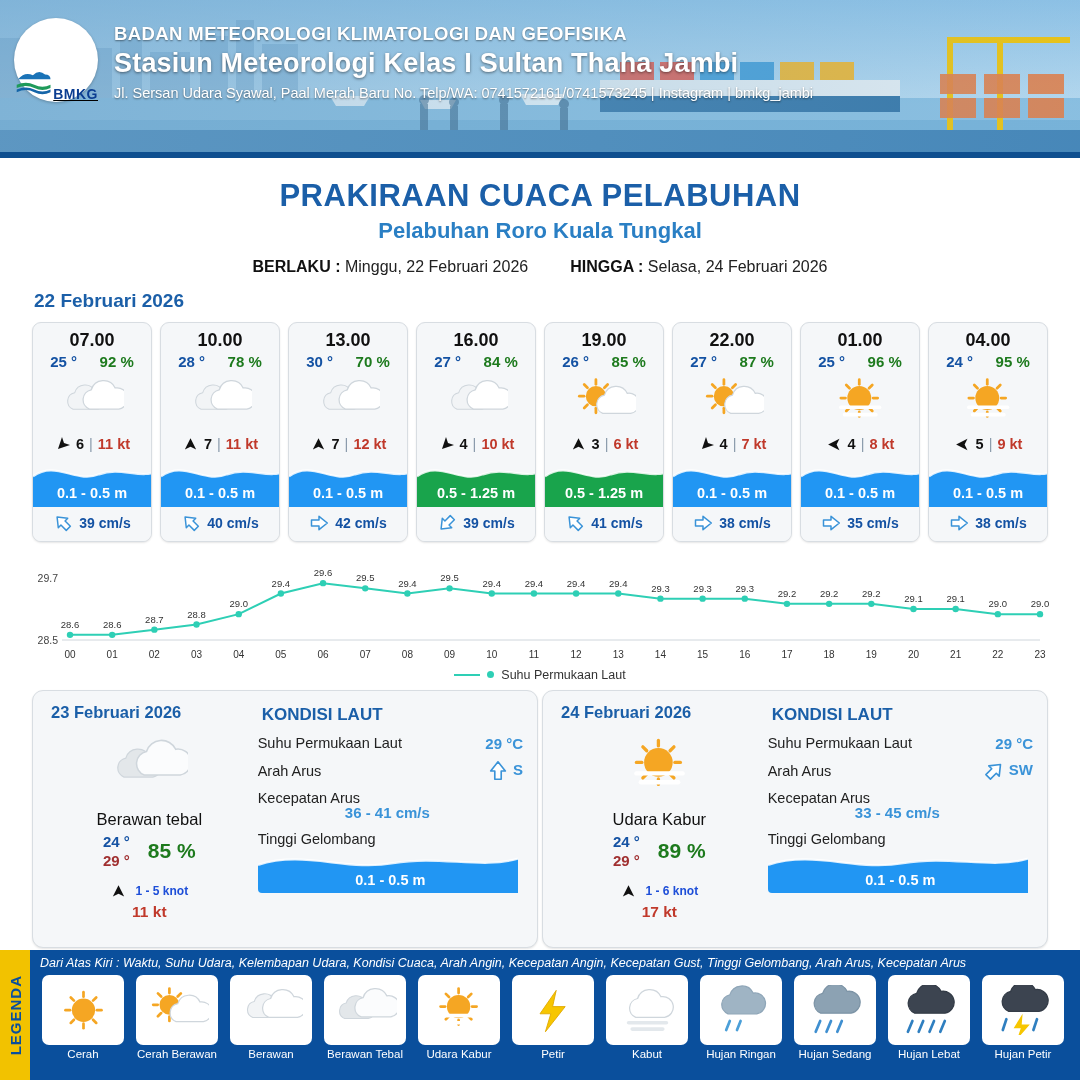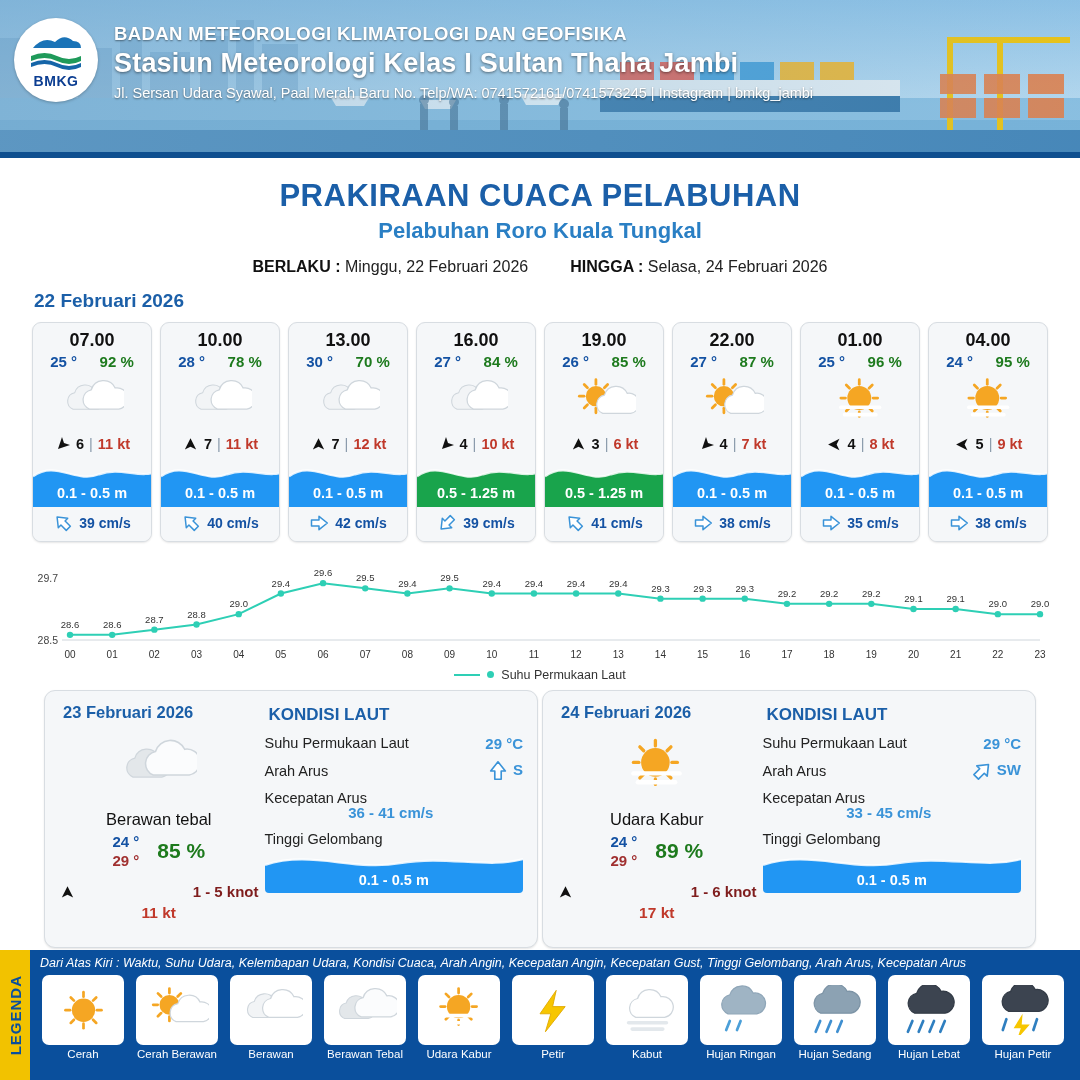--- a/index.html
+++ b/index.html
@@ -26,24 +26,25 @@
     background: linear-gradient(90deg, rgba(120,170,205,.55) 0%, rgba(130,180,210,.30) 55%, rgba(150,195,220,.12) 100%);
   }
   .hdr-content {
     position: relative; z-index: 5;
     display: flex; align-items: center;
     padding: 22px 0 0 14px;
   }
   .logo {
     width: 84px; height: 84px; border-radius: 50%;
     background: #ffffff;
-    display: flex; flex-direction: column; align-items: center; justify-content: center;
+    display: flex; flex-direction: row; align-items: flex-end; justify-content: center;
     box-shadow: 0 1px 3px rgba(0,0,0,.25);
     flex: none;
     margin-top: -4px;
+    text-decoration: underline;
   }
   .logo-sym { width: 58px; height: 40px; display:block; }
   .logo-text {
     font-size: 14px; font-weight: bold; letter-spacing: .5px; color: #0b3d91;
     margin-top: 1px;
   }
   .hdr-text { margin-left: 16px; color: #ffffff; }
   .hdr-line1 {
     font-size: 18.5px; font-weight: bold; letter-spacing: .4px;
     text-shadow: 0 1px 2px rgba(0,0,0,.45);
@@ -133,38 +134,38 @@
     position: relative; margin: 10px 24px 0 24px; height: 108px;
   }
   .chart-legend {
     display: flex; align-items: center; justify-content: center; gap: 7px;
     font-size: 12.5px; color: #333; margin-top: 2px;
   }
   .leg-line { width: 26px; height: 0; border-top: 2px solid #2ecfb5; position: relative; }
   .leg-dot { width: 7px; height: 7px; border-radius: 50%; background: #2ecfb5; }
 
   
-  .day-panels { display: flex; gap: 4px; padding: 8px 44px 0; }
+  .day-panels { display: flex; gap: 4px; padding: 8px 32px 0; }
   .panel {
     flex: 1; background: #f5f7f9; border: 1px solid #d8dde2; border-radius: 11px;
     box-shadow: 0 1px 2px rgba(0,0,0,.10);
     padding: 12px 14px 14px;
     display: flex;
     height: 258px;
   }
   .panel-left { width: 43%; text-align: center; position: relative; }
   .p-date { color: #1b5fa8; font-size: 16.5px; font-weight: bold; text-align: left; margin-left: 4px;}
   .p-icon { height: 66px; display: flex; align-items: center; justify-content: center; margin-top: 12px; }
   .p-cond { font-size: 16.5px; color: #111; margin-top: 10px; }
   .p-temps { display: flex; align-items: center; justify-content: center; gap: 18px; margin-top: 4px; }
   .p-tcol { display: flex; flex-direction: column; }
   .p-tmin { color: #1452a3; font-size: 15px; font-weight: bold; }
   .p-tmax { color: #a03030; font-size: 15px; font-weight: bold; margin-top: 2px; }
   .p-hum { color: #1d7a1d; font-size: 21px; font-weight: bold; }
-  .p-wind { display: flex; align-items: center; justify-content: space-between; gap: 8px; margin-top: 14px; font-size: 15px; font-weight: bold; color: #7f1d1d;}
+  .p-wind { display: flex; align-items: center; justify-content: center; gap: 8px; margin-top: 14px; font-size: 12px; font-weight: bold; color: #1d4ed8;}
   .p-kt { color: #c0392b; font-size: 15.5px; font-weight: bold; margin-top: 3px; }
 
   .panel-right { flex: 1; padding-left: 6px; }
   .p-sea-title { color: #1b5fa8; font-size: 17px; font-weight: bold; margin: 2px 0 10px 4px; }
   .p-row { display: flex; align-items: center; justify-content: space-between; margin-bottom: 8px; }
   .p-row-l { font-size: 14.5px; color: #222; }
   .p-row-r { font-size: 15px; color: #3a93d8; font-weight: bold; }
   .p-cur-val { font-size: 15px; color: #3a93d8; font-weight: bold; text-align: center; margin: -2px 6px 10px 0; }
   .p-wavebox {
     position: relative; height: 44px; margin-top: 2px;

